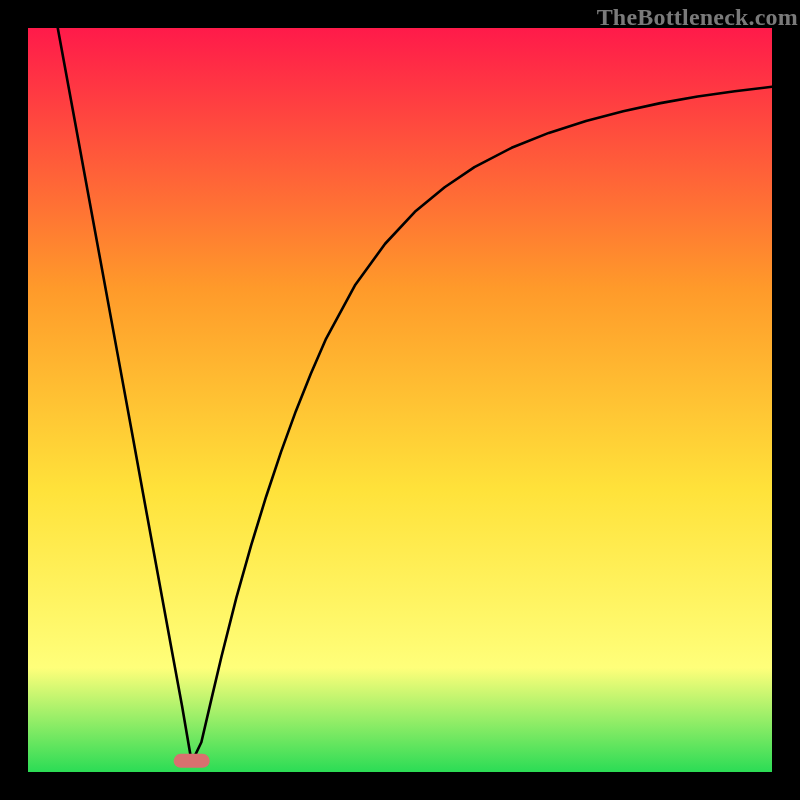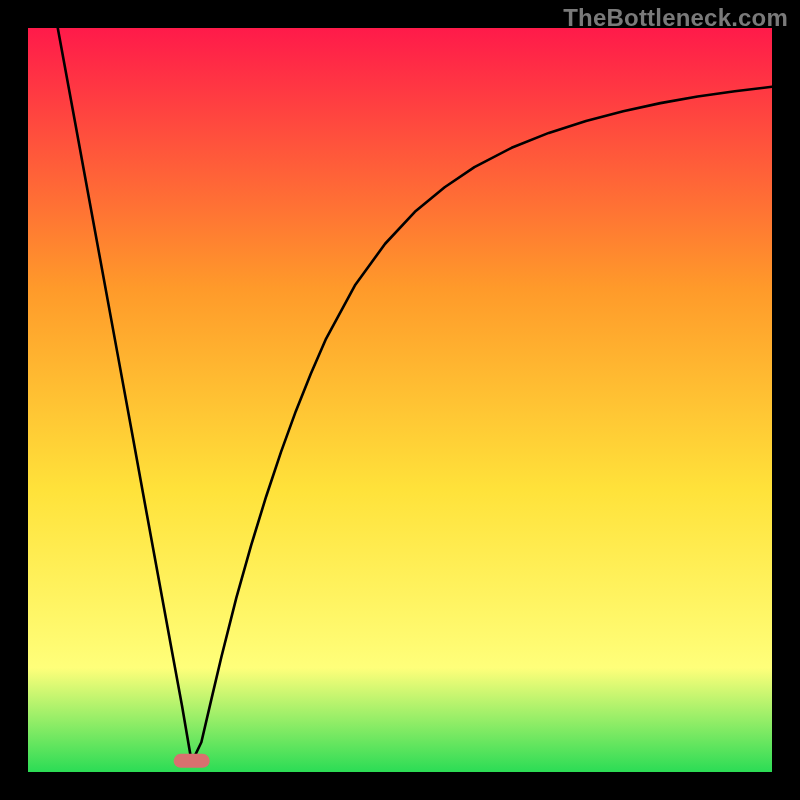--- a/index.html
+++ b/index.html
@@ -14,22 +14,22 @@
     position: absolute;
     left: 28px;
     top: 28px;
     width: 744px;
     height: 744px;
     background: #000;
   }
   .watermark {
     position: absolute;
     top: 4px;
-    right: 12px;
-    font-family: Liberation Sans, sans-serif;
+    right: 2px;
+    font-family: Liberation Serif, serif;
     font-size: 24px;
     font-weight: 600;
     color: #7a7a7a;
     letter-spacing: 0.2px;
   }
   svg {
     display: block;
   }
 </style>
 </head>

